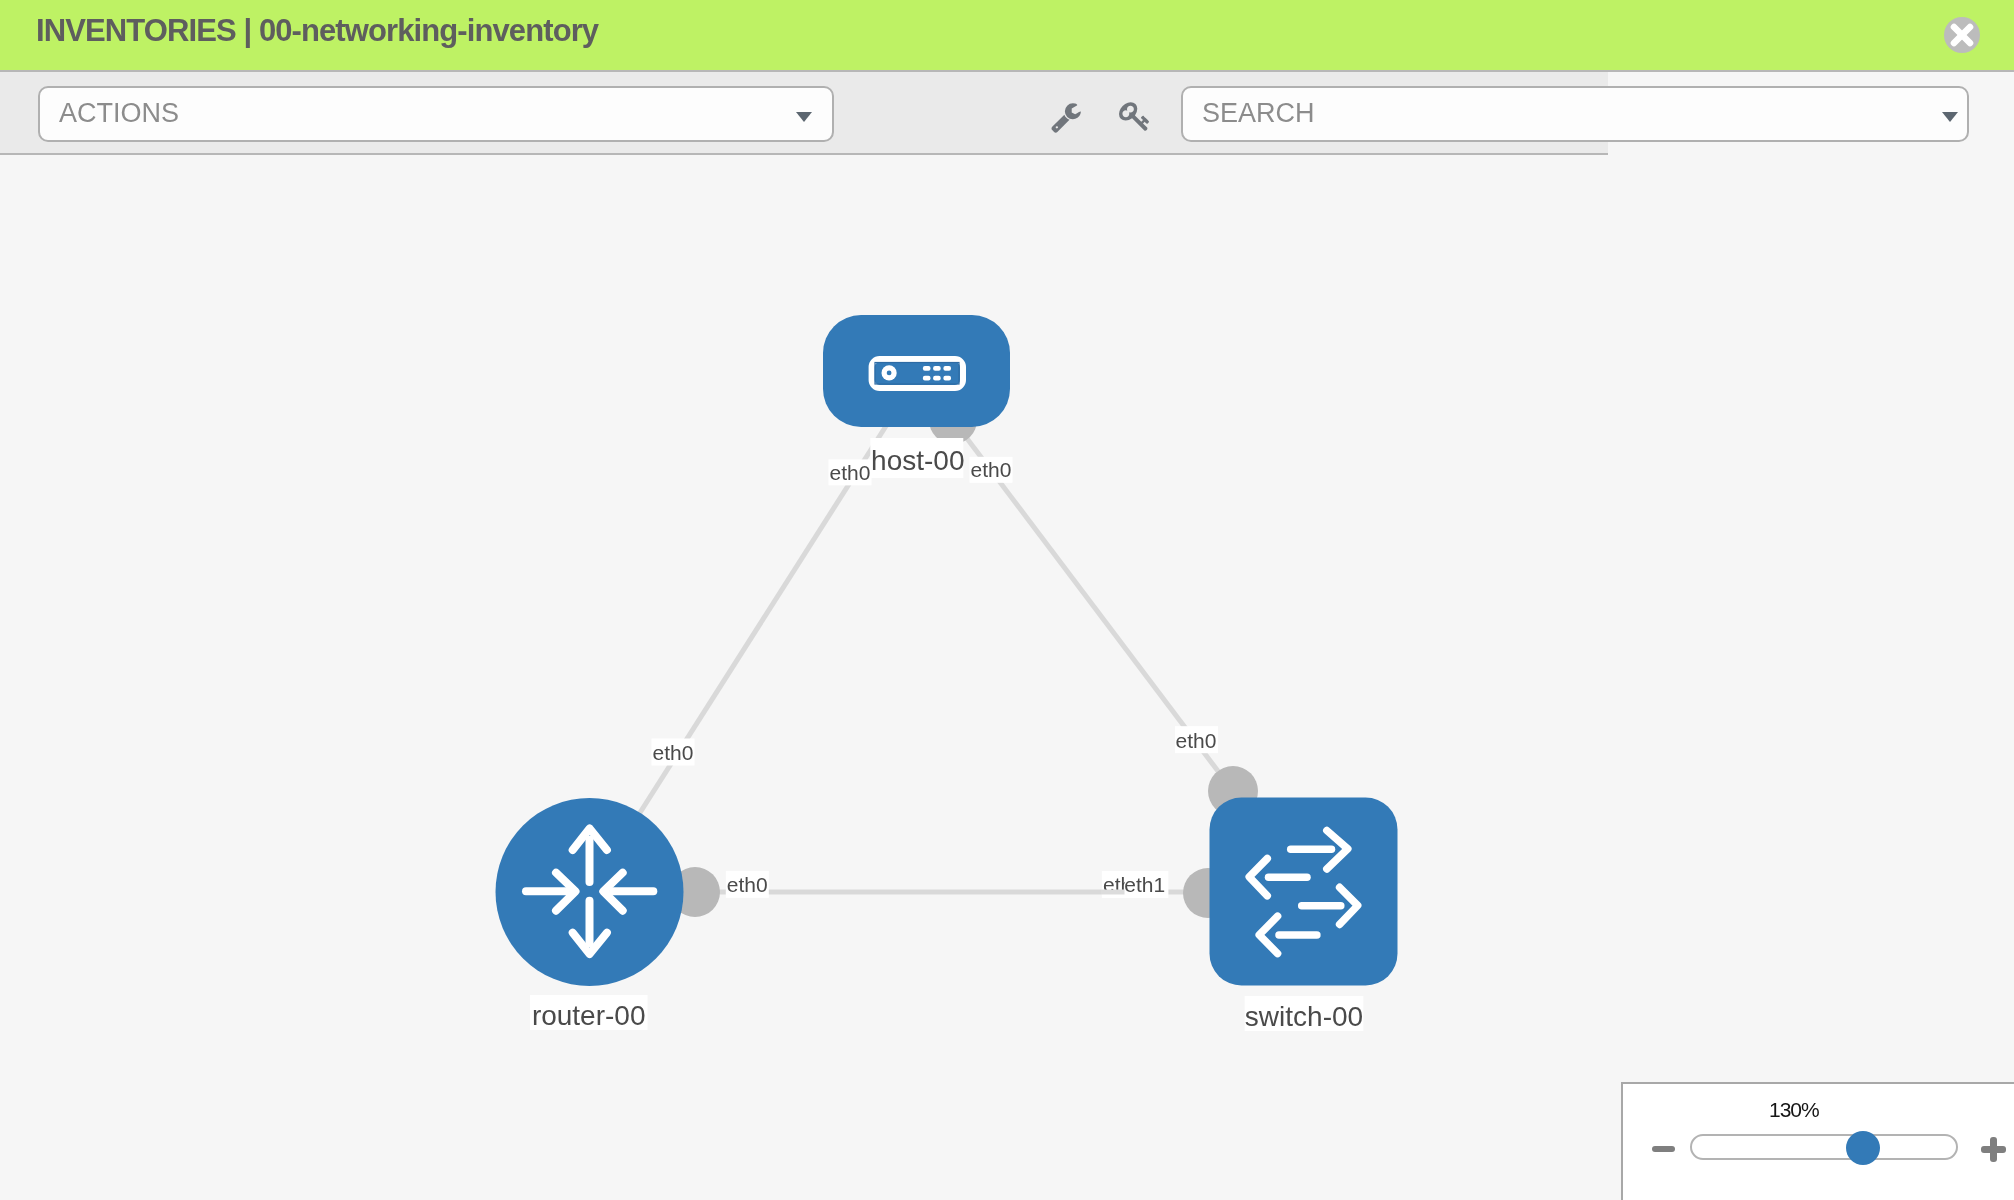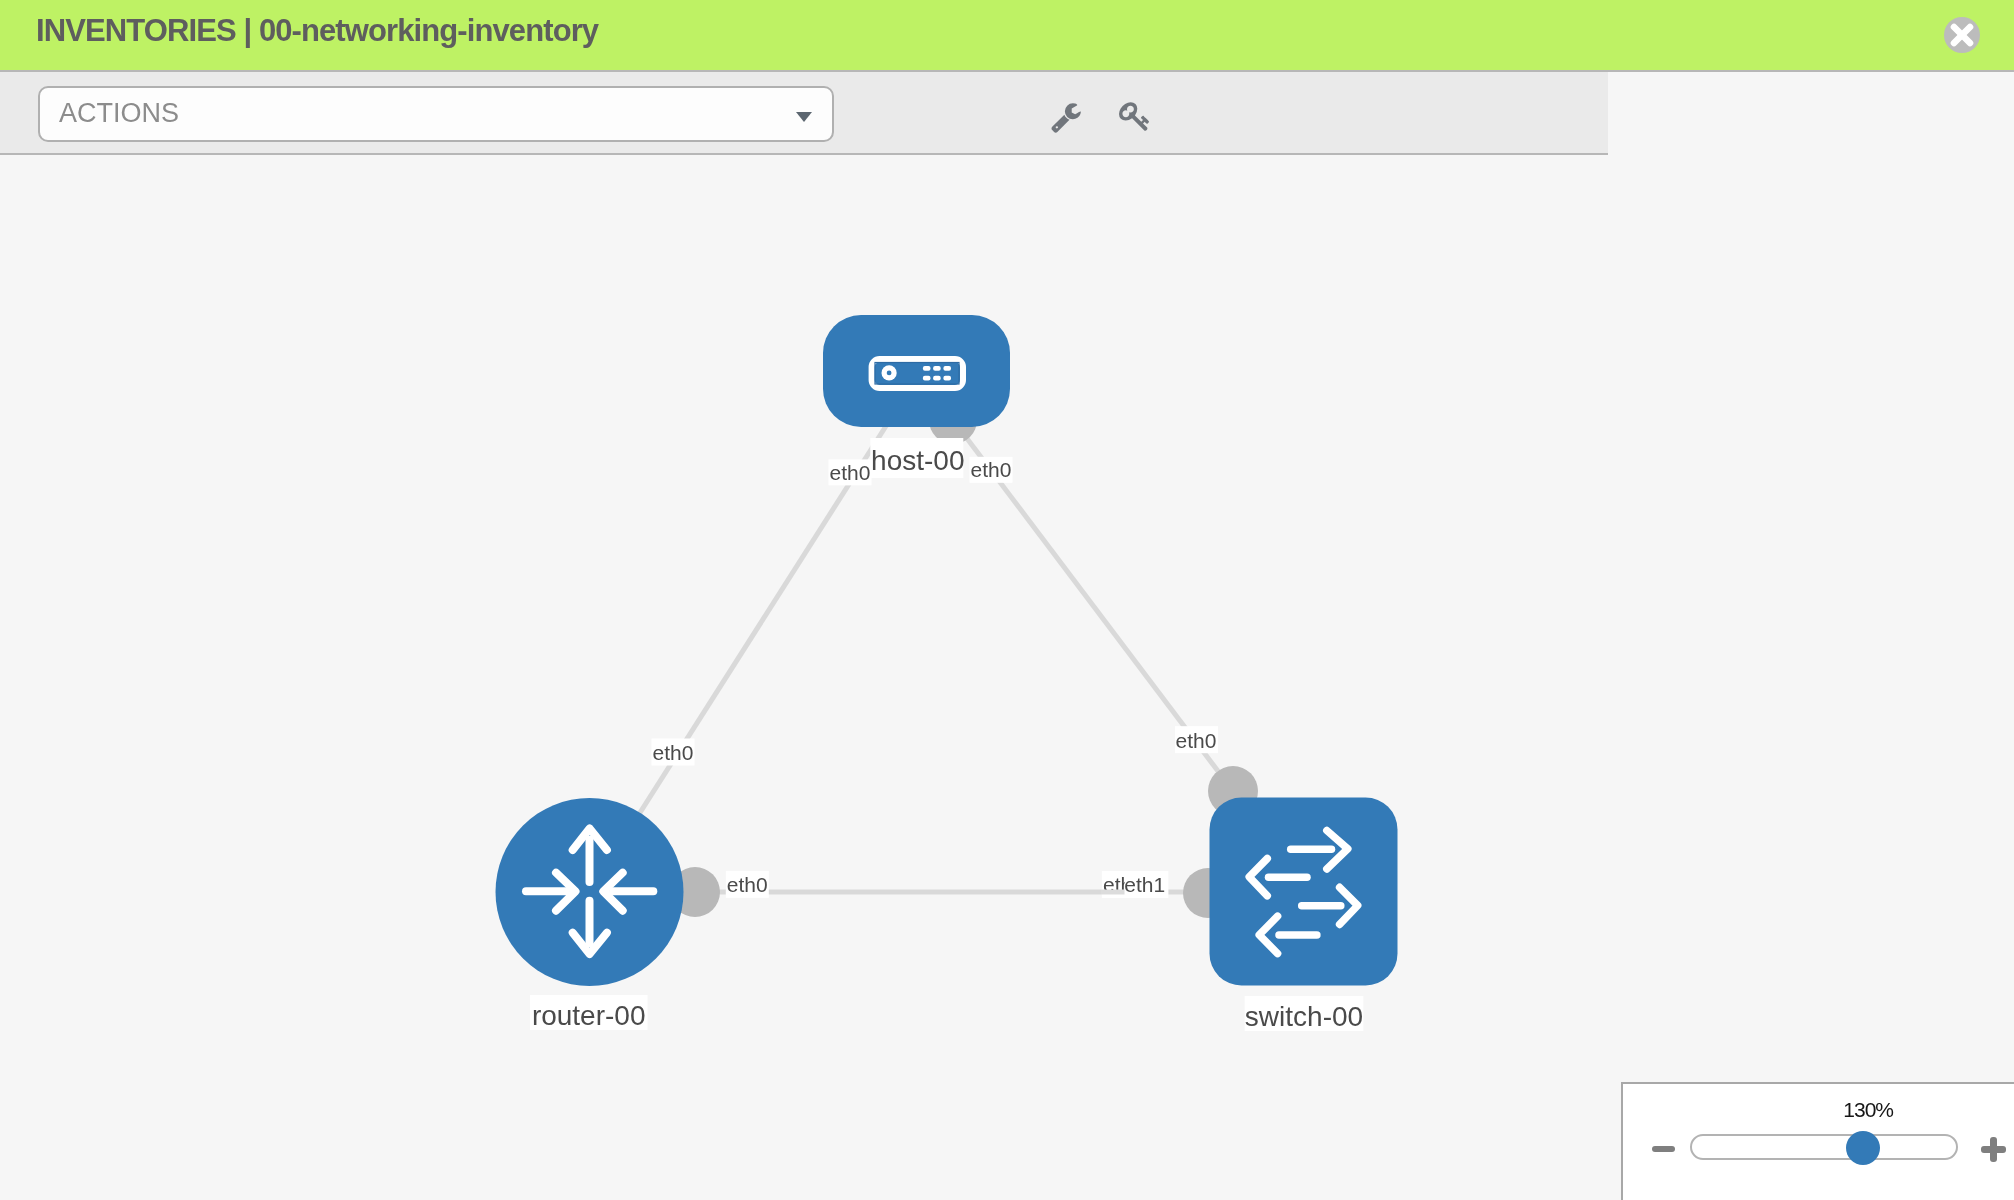--- a/index.html
+++ b/index.html
@@ -15,21 +15,21 @@
            border-bottom:2px solid #b7b7b7;}
   .select{position:absolute;top:14px;height:52px;background:#fdfdfd;border:2px solid #b0b0b0;
           border-radius:10px;font-size:27px;color:#8c8c8c;line-height:51px;}
   .sel-actions{left:38px;width:792px;}
   .sel-search{left:1181px;width:784px;}
   .sel-label{margin-left:19px;}
   .caret{position:absolute;top:24px;width:0;height:0;border-left:8px solid transparent;
          border-right:8px solid transparent;border-top:10px solid #5c6670;}
   .zoomwidget{position:absolute;left:1621px;top:1082px;width:400px;height:130px;
               background:#ffffff;border:2px solid #a8a8a8;}
-  .zoompct{position:absolute;left:160px;top:14px;width:110px;text-align:right;
+  .zoompct{position:absolute;left:146px;top:14px;width:110px;text-align:left;
            font-size:21px;letter-spacing:-1px;color:#161616;}
   .zminus{position:absolute;left:29px;top:62px;width:23px;height:6px;border-radius:3px;background:#7f7f7f;}
   .ztrack{position:absolute;left:67px;top:50px;width:264px;height:22px;border:2px solid #b3b3b3;
           border-radius:14px;background:#fff;}
   .zknob{position:absolute;left:223px;top:47px;width:34px;height:34px;border-radius:50%;background:#337ab7;}
   .zplus1{position:absolute;left:358px;top:62px;width:25px;height:7px;border-radius:3px;background:#7f7f7f;}
   .zplus2{position:absolute;left:367px;top:53px;width:7px;height:25px;border-radius:3px;background:#7f7f7f;}
 </style>
 </head>
 <body>
@@ -133,20 +133,23 @@
   <div class="toolbar">
     <div class="select sel-actions"><span class="sel-label">ACTIONS</span>
       <div class="caret" style="left:756px;"></div>
     </div>
     <svg width="32" height="32" viewBox="0 0 1792 1792" style="position:absolute;left:1050px;top:29px;">
       <path fill="#71767c" d="M448 1472q0-26-19-45t-45-19-45 19-19 45 19 45 45 19 45-19 19-45zm644-420l-682 682q-37 37-90 37-52 0-91-37l-106-108q-38-36-38-90 0-53 38-91l681-681q39 98 114.5 173.5t173.5 114.5zm634-435q0 39-23 106-47 134-164.5 217.5t-258.5 83.5q-185 0-316.5-131.5t-131.5-316.5 131.5-316.5 316.5-131.5q58 0 121.5 16.5t107.5 46.5q16 11 16 28t-16 28l-293 169v224l193 107q5-3 79-48.5t135.5-81 70.5-35.5q15 0 23.5 10t8.5 25z"></path>
     </svg>
     <svg width="32" height="32" viewBox="0 0 1792 1792" style="position:absolute;left:1119px;top:28px;">
       <path fill="#71767c" d="M832 512q0-80-56-136t-136-56-136 56-56 136q0 42 19 83-41-19-83-19-80 0-136 56t-56 136 56 136 136 56 136-56 56-136q0-42-19-83 41 19 83 19 80 0 136-56t56-136zm851 704q0 17-49 66t-66 49q-9 0-28.5-16t-36.5-33-38.5-40-24.5-26l-96 96 220 220q28 28 28 68 0 42-39 81t-81 39q-40 0-68-28l-671-671q-176 131-365 131-163 0-265.5-102.5t-102.5-265.5q0-160 95-313t248-248 313-95q163 0 265.5 102.5t102.5 265.5q0 189-131 365l355 355 96-96q-3-3-26-24.5t-40-38.5-33-36.5-16-28.5q0-17 49-66t66-49q13 0 23 10 6 6 46 44.5t82 79.5 86.5 86 73 78 28.5 41z"></path>
     </svg>
+    <div class="select sel-search"><span class="sel-label">SEARCH</span>
+      <div class="caret" style="left:759px;"></div>
+    </div>
   </div>
 
   <div class="zoomwidget">
     <div class="zoompct">130%</div>
     <div class="zminus"></div>
     <div class="ztrack"></div>
     <div class="zknob"></div>
     <div class="zplus1"></div>
     <div class="zplus2"></div>
   </div>

